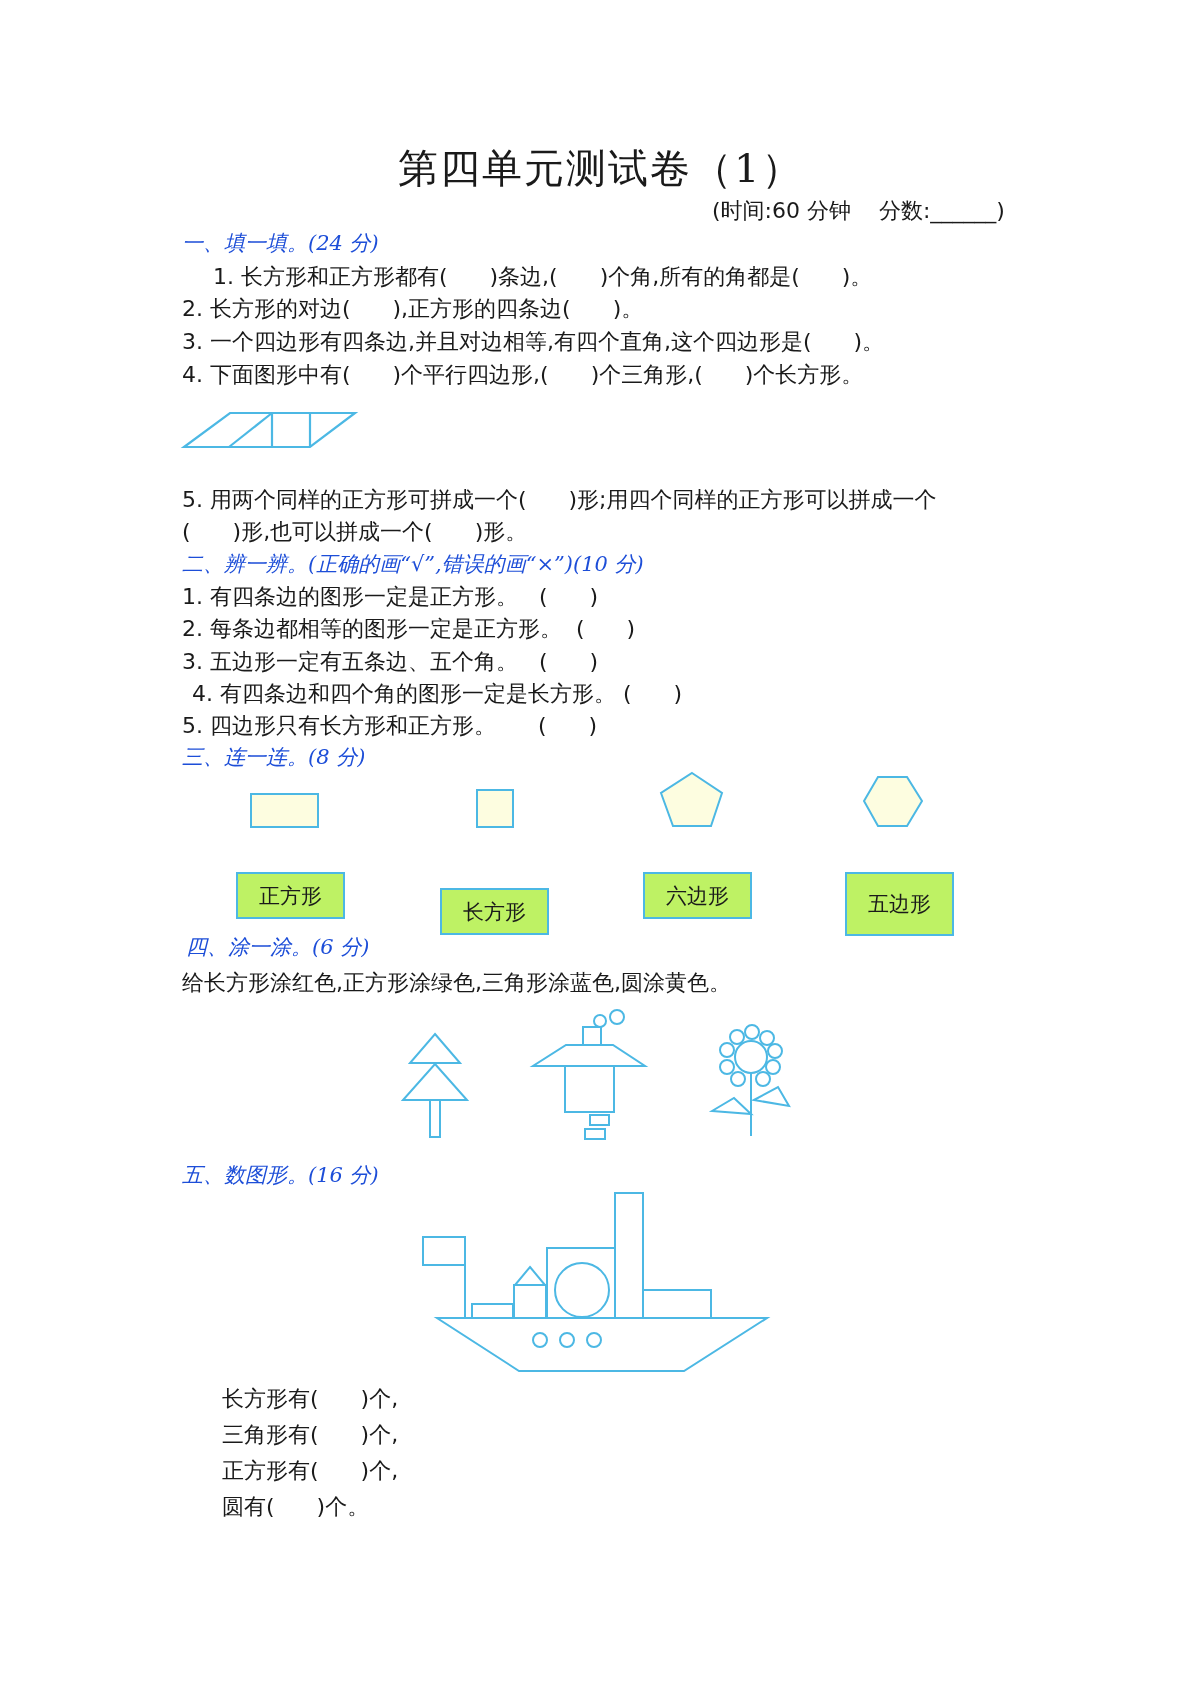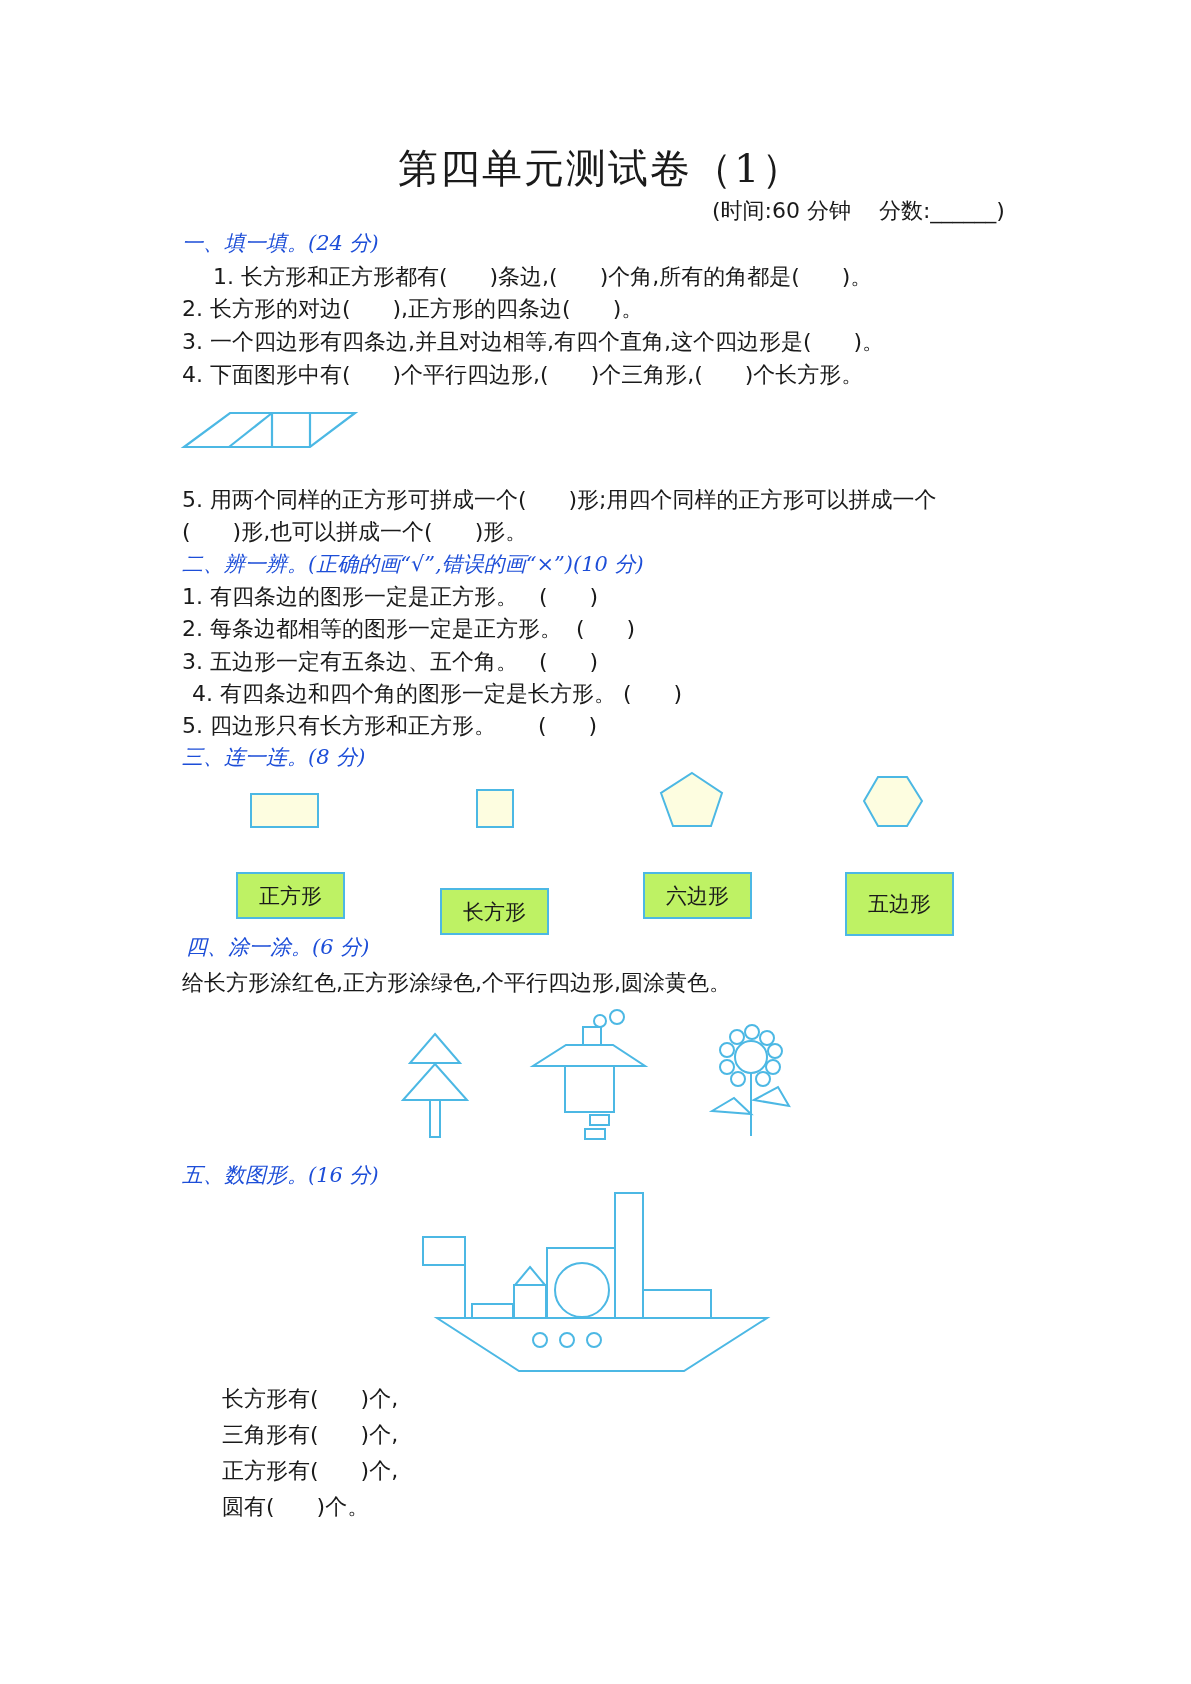--- a/index.html
+++ b/index.html
@@ -102,19 +102,19 @@
 <div class="t q" style="left:192px;top:683px;">4. 有四条边和四个角的图形一定是长方形。 (      )</div>
 <div class="t q" style="left:182px;top:715px;">5. 四边形只有长方形和正方形。      (      )</div>
 
 <div class="t sec" style="left:182px;top:747px;">三、连一连。(8 分)</div>
 <div class="lbl" style="left:236px;top:872px;width:109px;height:47px;">正方形</div>
 <div class="lbl" style="left:440px;top:888px;width:109px;height:47px;">长方形</div>
 <div class="lbl" style="left:643px;top:872px;width:109px;height:47px;">六边形</div>
 <div class="lbl" style="left:845px;top:872px;width:109px;height:64px;">五边形</div>
 
 <div class="t sec" style="left:186px;top:937px;text-align:center;">四、涂一涂。(6 分)</div>
-<div class="t q" style="left:182px;top:972px;">给长方形涂红色,正方形涂绿色,个平行四边形,圆涂黄色。</div>
+<div class="t q" style="left:182px;top:972px;">给长方形涂红色,正方形涂绿色,三角形涂蓝色,圆涂黄色。</div>
 
 <div class="t sec" style="left:182px;top:1165px;">五、数图形。(16 分)</div>
 <div class="t q" style="left:222px;top:1388px;">长方形有(      )个,</div>
 <div class="t q" style="left:222px;top:1424px;">三角形有(      )个,</div>
 <div class="t q" style="left:222px;top:1460px;">正方形有(      )个,</div>
 <div class="t q" style="left:222px;top:1496px;">圆有(      )个。</div>
 
 </body></html>

